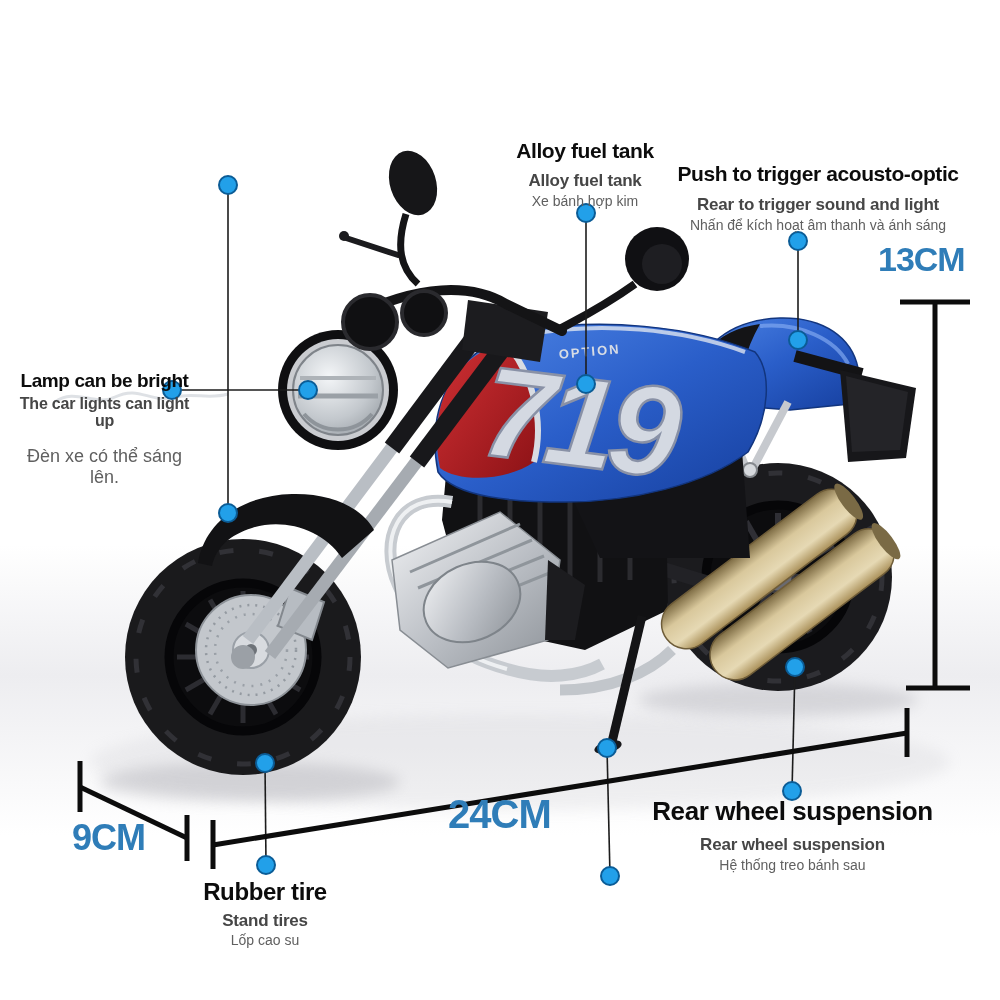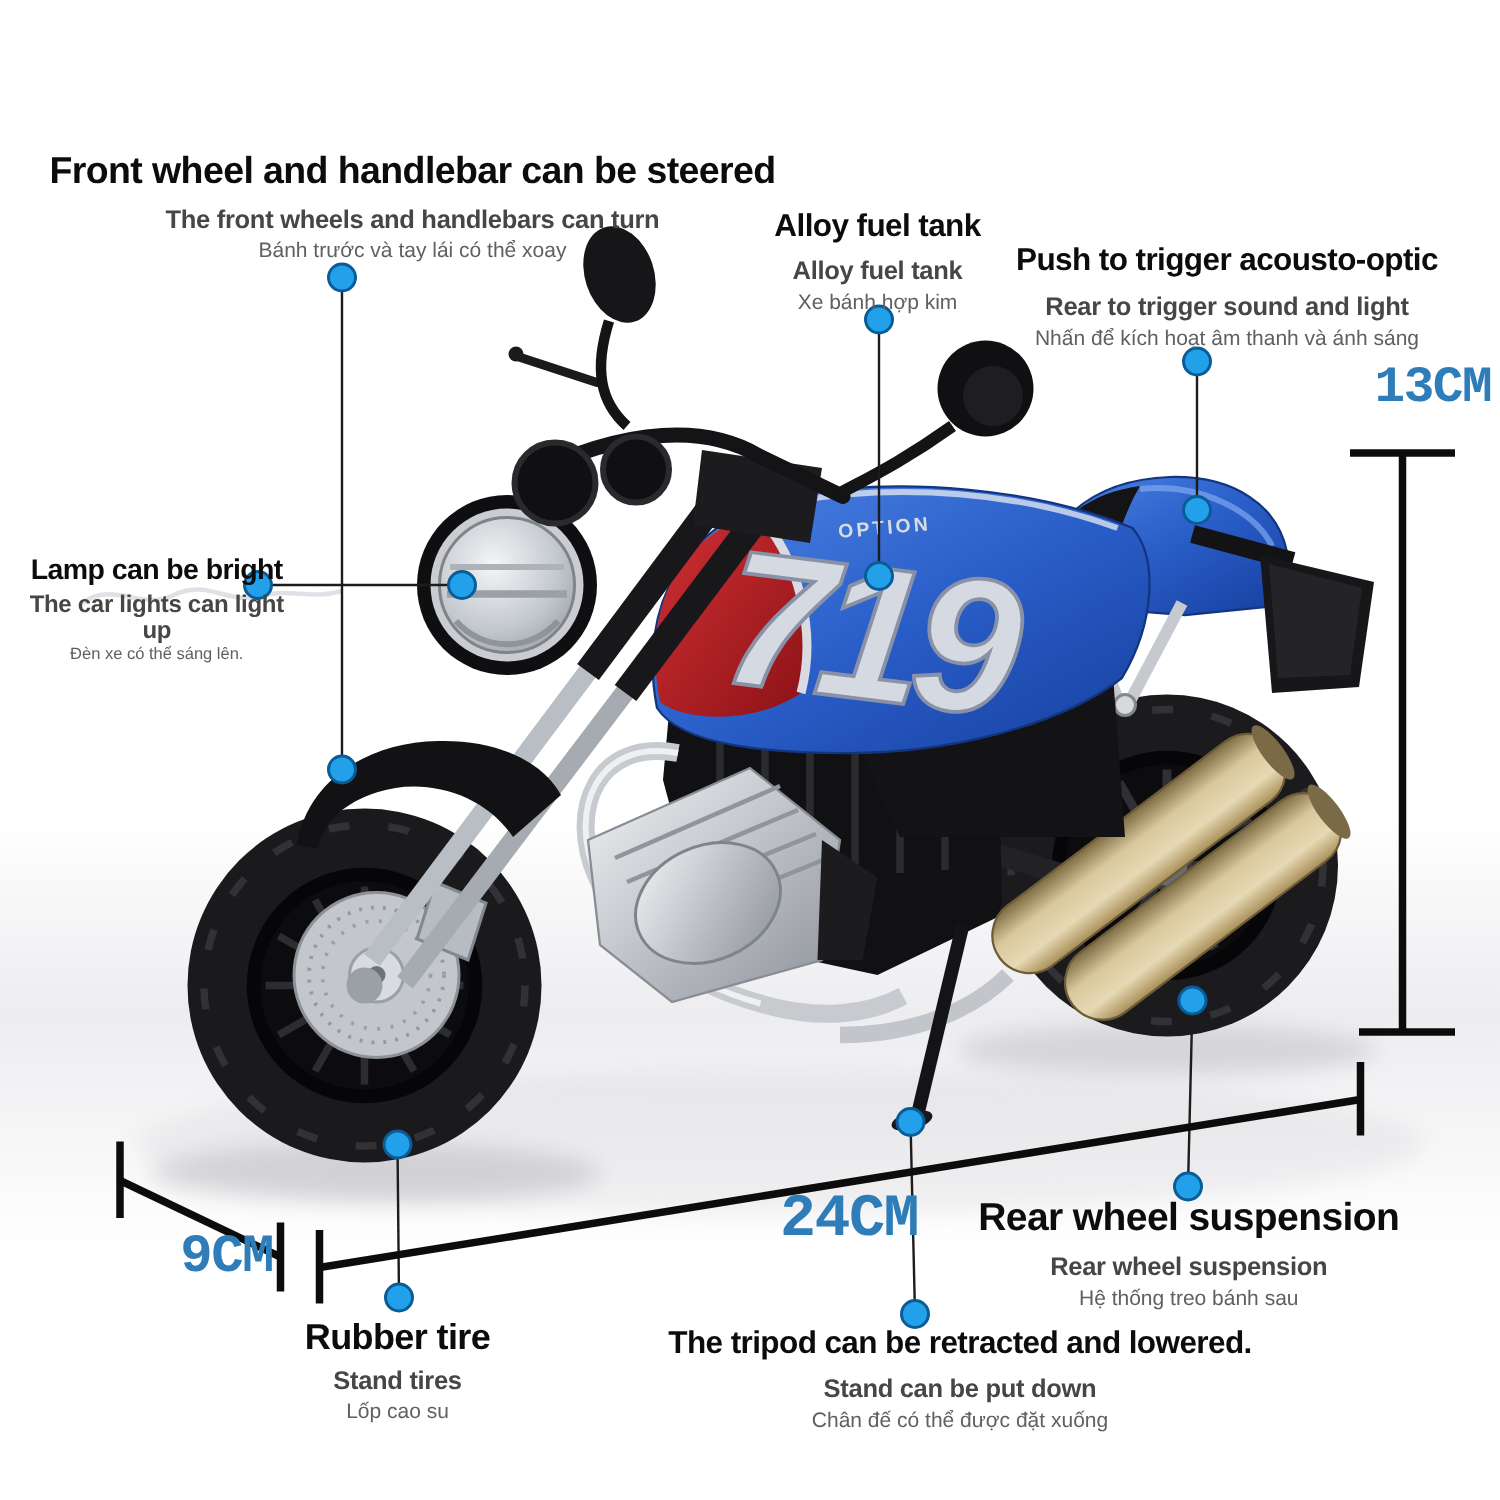--- a/index.html
+++ b/index.html
@@ -10,28 +10,28 @@
   .callout .t{display:block;font-weight:bold;color:#0c0c0c;letter-spacing:-0.4px;line-height:1.15;}
   .callout .s{display:block;font-weight:bold;color:#464646;margin-top:6px;letter-spacing:-0.2px;line-height:1.1;}
   .callout .v{display:block;color:#606060;margin-top:2px;line-height:1.15;}
   #co-steering{left:25px;top:100px;width:500px}
   #co-steering .t{font-size:25px}  #co-steering .s{font-size:17px;margin-top:9px}  #co-steering .v{font-size:14px}
   #co-fuel{left:455px;top:139px;width:260px}
   #co-fuel .t{font-size:21px}  #co-fuel .s{font-size:17px;margin-top:9px}  #co-fuel .v{font-size:14px}
   #co-acousto{left:656px;top:162px;width:324px}
   #co-acousto .t{font-size:21px}  #co-acousto .s{font-size:17px;margin-top:10px}  #co-acousto .v{font-size:14px}
   #co-lamp{left:12px;top:370px;width:185px}
-  #co-lamp .t{font-size:19px}  #co-lamp .s{font-size:16px;margin-top:3px}  #co-lamp .v{font-size:11px;margin-top:0}
+  #co-lamp .t{font-size:19px}  #co-lamp .s{font-size:16px;margin-top:3px}  #co-lamp .v{font-size:18px;margin-top:16px}
   #co-rear{left:635px;top:797px;width:315px}
   #co-rear .t{font-size:26px}  #co-rear .s{font-size:17px;margin-top:9px}  #co-rear .v{font-size:14px}
   #co-rubber{left:160px;top:878px;width:210px}
   #co-rubber .t{font-size:24px}  #co-rubber .s{font-size:17px;margin-top:6px}  #co-rubber .v{font-size:14px}
   #co-tripod{left:425px;top:884px;width:430px}
   #co-tripod .t{font-size:21px}  #co-tripod .s{font-size:17px;margin-top:9px}  #co-tripod .v{font-size:14px}
-  .dim{position:absolute;font-weight:bold;color:#2f7db8;letter-spacing:-1px;text-align:right;line-height:1;font-family:Liberation Mono, monospace;}
+  .dim{position:absolute;font-weight:bold;color:#2f7db8;letter-spacing:-1px;text-align:left;line-height:1;}
   #dim-h{left:878px;top:242px;width:116px;font-size:34px}
   #dim-d{left:72px;top:820px;width:110px;font-size:36px}
   #dim-l{left:448px;top:794px;width:164px;font-size:40px}
 </style>
 </head>
 <body>
 
 <div id="stage">
 
   <svg id="bike-svg" width="1000" height="1000" viewBox="0 0 1000 1000">
@@ -260,25 +260,20 @@
       <line x1="213" y1="845" x2="907" y2="733"></line>
       <line x1="213" y1="820" x2="213" y2="869"></line>
       <line x1="907" y1="708" x2="907" y2="757"></line>
 
       <line x1="80" y1="787" x2="187" y2="838"></line>
       <line x1="80" y1="761" x2="80" y2="812"></line>
       <line x1="187" y1="815" x2="187" y2="861"></line>
     </g>
   </svg>
 
-  <div class="callout" id="co-steering">
-    <span class="t">Front wheel and handlebar can be steered</span>
-    <span class="s">The front wheels and handlebars can turn</span>
-    <span class="v">Bánh trước và tay lái có thể xoay</span>
-  </div>
 
   <div class="callout" id="co-fuel">
     <span class="t">Alloy fuel tank</span>
     <span class="s">Alloy fuel tank</span>
     <span class="v">Xe bánh hợp kim</span>
   </div>
 
   <div class="callout" id="co-acousto">
     <span class="t">Push to trigger acousto-optic</span>
     <span class="s">Rear to trigger sound and light</span>
@@ -296,23 +291,18 @@
     <span class="s">Rear wheel suspension</span>
     <span class="v">Hệ thống treo bánh sau</span>
   </div>
 
   <div class="callout" id="co-rubber">
     <span class="t">Rubber tire</span>
     <span class="s">Stand tires</span>
     <span class="v">Lốp cao su</span>
   </div>
 
-  <div class="callout" id="co-tripod">
-    <span class="t">The tripod can be retracted and lowered.</span>
-    <span class="s">Stand can be put down</span>
-    <span class="v">Chân đế có thể được đặt xuống</span>
-  </div>
 
   <div class="dim" id="dim-h">13CM</div>
   <div class="dim" id="dim-d">9CM</div>
   <div class="dim" id="dim-l">24CM</div>
 
 </div>
 
 </body></html>

